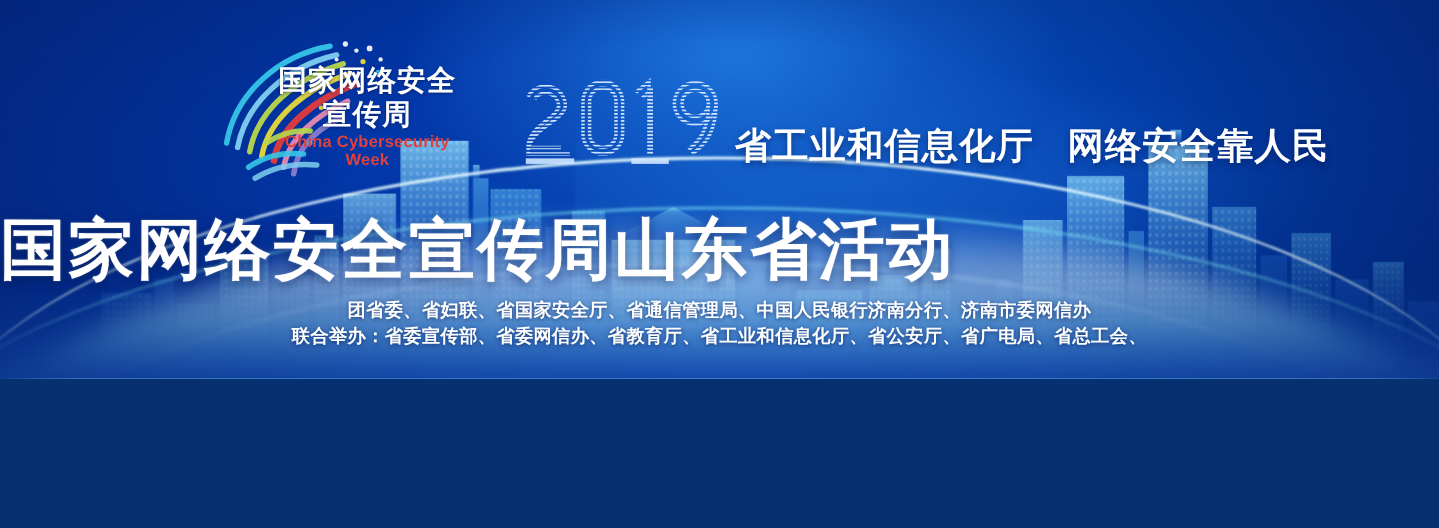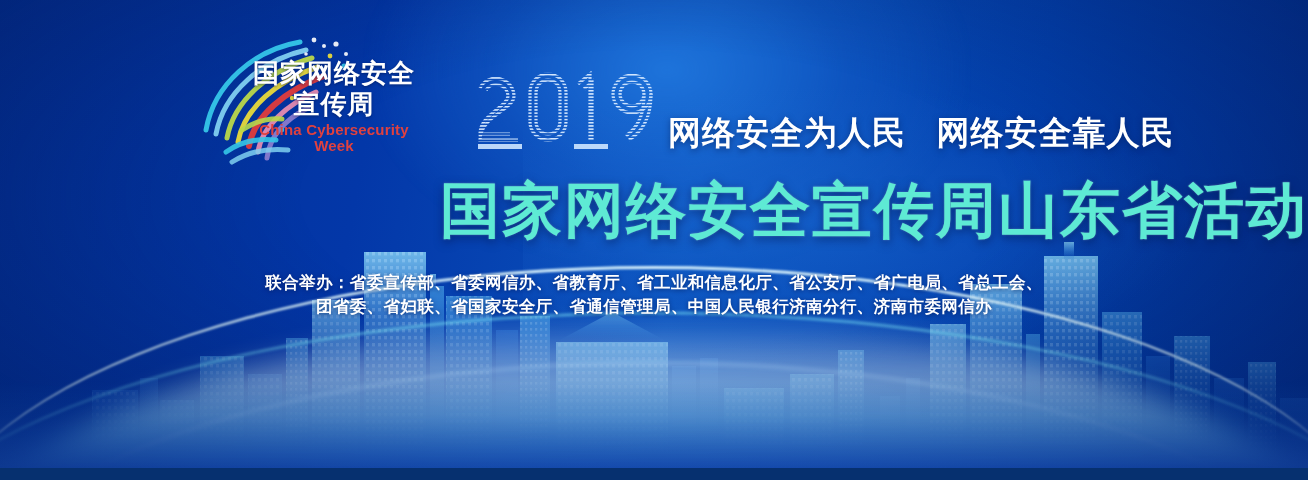--- a/index.html
+++ b/index.html
@@ -1,18 +1,18 @@
 <!DOCTYPE html>
 <html><head>
 <meta charset="utf-8">
 <style>
   html,body{margin:0;padding:0;background:#06306f;}
   *{box-sizing:border-box;}
   .banner{
-    position:relative;width:1308px;height:468px;overflow:hidden;
+    position:relative;width:1308px;height:344px;overflow:hidden;
     font-family:"Liberation Sans","DejaVu Sans",sans-serif;
     background:#0033a0;
   }
   
   .bg-base{position:absolute;inset:0;
     background:linear-gradient(100deg,#032f95 0%,#0337a8 28%,#0a52bd 52%,#0340ad 76%,#032f8f 100%);}
   .bg-glow-top{position:absolute;left:28%;top:-28%;width:46%;height:86%;
     background:radial-gradient(ellipse at 50% 50%,rgba(34,122,224,.85) 0%,rgba(23,98,205,.42) 42%,rgba(10,70,180,0) 72%);
     filter:blur(2px);}
   .bg-glow-mid{position:absolute;left:40%;top:18%;width:52%;height:60%;
@@ -56,21 +56,21 @@
   .year{position:absolute;left:474px;top:58px;width:190px;height:104px;}
   .year svg{display:block;}
 
   
   .date{position:absolute;left:668px;top:70px;color:#ffffff;font-size:29px;font-weight:700;
     letter-spacing:.5px;line-height:36px;text-shadow:0 2px 5px rgba(0,25,80,.5);}
   .slogan{position:absolute;left:668px;top:112px;color:#ffffff;font-size:33px;font-weight:700;
     letter-spacing:1px;line-height:42px;white-space:pre;text-shadow:0 2px 6px rgba(0,25,80,.55);}
 
   
-  .main-title{position:absolute;left:0;right:0;top:176px;text-align:right;color:#5eead4;
+  .main-title{position:absolute;left:0;right:0;top:192px;text-align:left;color:#ffffff;
     font-size:60px;font-weight:700;letter-spacing:2px;line-height:70px;
     text-shadow:0 3px 10px rgba(0,22,80,.6),0 0 2px rgba(255,255,255,.4);}
 
   
   .orgs{position:absolute;left:0;right:0;top:270px;text-align:center;}
   .org-line{color:#ffffff;font-size:16.5px;font-weight:700;line-height:24px;letter-spacing:.4px;
     text-shadow:0 1px 4px rgba(0,22,80,.65);}
 </style>
 </head>
 <body>
@@ -257,22 +257,22 @@
         <path d="M177,36 c0,26 -10,38 -22,46"></path>
         <path d="M170,38 c0,22 -8,32 -18,40"></path>
       </g>
       <g fill="#cfe6ff" opacity=".9">
         <rect x="4" y="86" width="44" height="5"></rect>
         <rect x="100" y="86" width="34" height="5"></rect>
       </g>
     </svg>
   </div>
 
-  <div class="slogan">网络安全为人民   网络安全靠人民</div>
+  <div class="slogan">省工业和信息化厅   网络安全靠人民</div>
 
   <div class="main-title">国家网络安全宣传周山东省活动</div>
 
   <div class="orgs">
+    <div class="org-line">团省委、省妇联、省国家安全厅、省通信管理局、中国人民银行济南分行、济南市委网信办</div>
     <div class="org-line">联合举办：省委宣传部、省委网信办、省教育厅、省工业和信息化厅、省公安厅、省广电局、省总工会、</div>
-    <div class="org-line">团省委、省妇联、省国家安全厅、省通信管理局、中国人民银行济南分行、济南市委网信办</div>
   </div>
 
 </div>
 
 </body></html>

